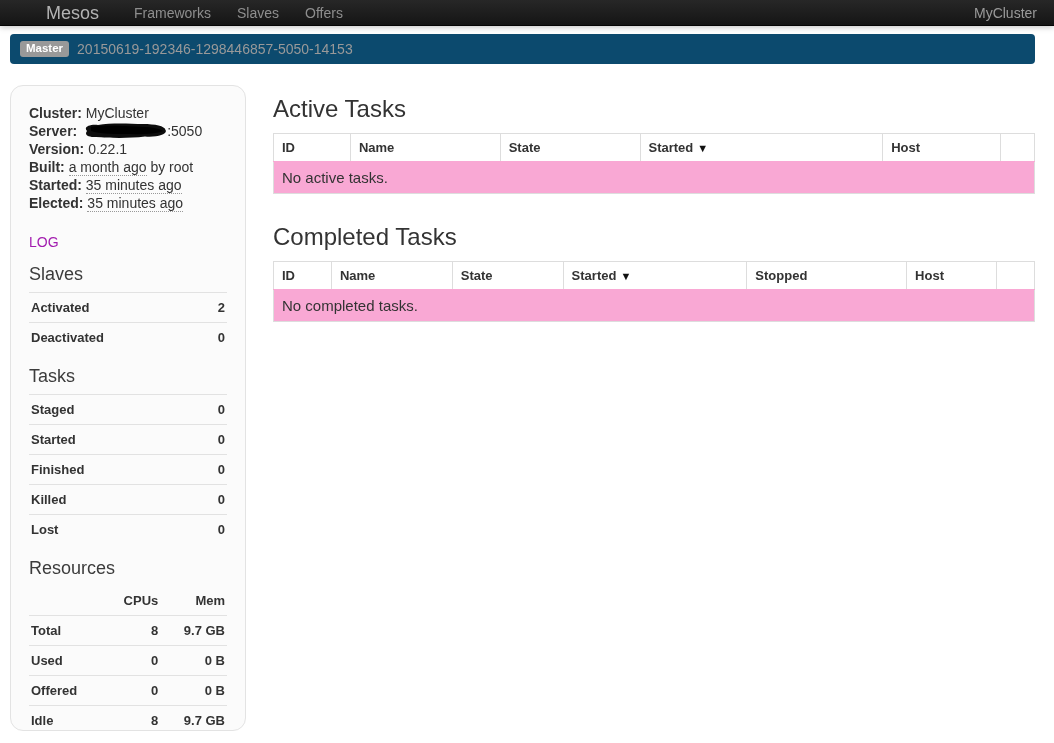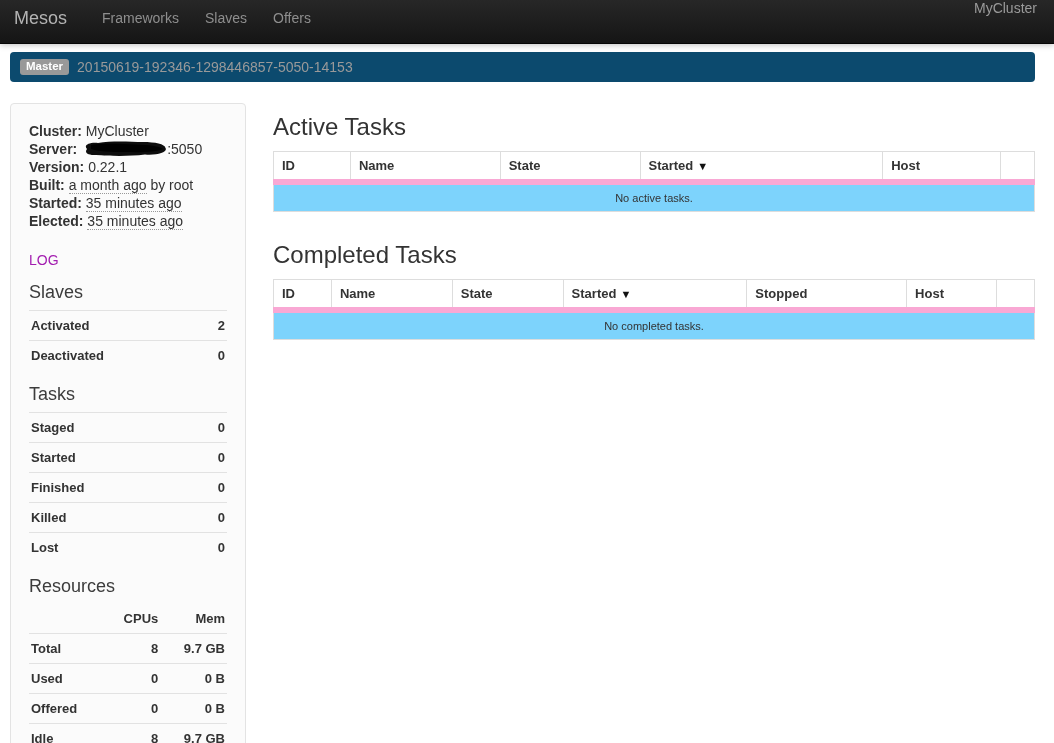--- a/index.html
+++ b/index.html
@@ -6,25 +6,26 @@
   html, body { margin: 0; padding: 0; }
   body {
     width: 1054px; height: 743px; overflow: hidden;
     background: #ffffff; color: #333333;
     font-family: "Liberation Sans", sans-serif;
     font-size: 13px;
   }
 
   
   .navbar {
-    height: 44px; width: 100%;
+    height: 26px; width: 100%;
     background: linear-gradient(to bottom, #272727, #151515);
     border-bottom: 1px solid #060606;
-    display: flex; align-items: flex-start;
+    display: flex; align-items: center;
     box-shadow: 0 1px 6px rgba(0,0,0,0.25);
+    padding-left: 32px;
   }
   .navbar .brand {
     color: #b3b3b3; font-size: 18px; line-height: 36px;
     padding: 0 14px; text-decoration: none; cursor: pointer;
   }
   .navbar ul { list-style: none; margin: 0; padding: 0 0 0 8px; display: flex; }
   .navbar ul li {
     color: #8e8e8e; font-size: 14px; line-height: 36px;
     padding: 0 13px; cursor: pointer;
   }
@@ -47,21 +48,21 @@
     padding: 2px 6px 3px; border-radius: 3px;
     margin-right: 8px; line-height: 1;
   }
   .breadcrumb .crumb-id { color: #999999; font-size: 14px; }
 
   .layout { display: flex; align-items: flex-start; }
 
   
   .sidebar {
     width: 236px; min-width: 236px; height: 646px;
-    background: #fbfbfb; border: 1px solid #e3e3e3; border-radius: 4px;
+    background: #fbfbfb; border: 1px solid #e3e3e3; border-radius: 13px;
     padding: 18px; overflow: hidden;
   }
   .info-line { font-size: 14px; line-height: 18px; white-space: nowrap; }
   .info-line b { font-weight: bold; }
   .dotted { border-bottom: 1px dotted #999999; }
   .ital { }
   .redaction {
     display: inline-block; vertical-align: -2px;
     width: 86px; height: 15px;
   }
@@ -91,25 +92,25 @@
   .main .section-title.first { margin-top: 10px; }
   .main .section-title.second { margin-top: 29px; }
 
   .tasks-table {
     width: 100%; border-collapse: collapse;
     border: 1px solid #dddddd; margin-bottom: 0;
   }
   .tasks-table th {
     text-align: left; font-weight: bold; font-size: 13px; color: #333;
     padding: 6px 8px; border-left: 1px solid #dddddd;
-    border-bottom: 6px solid #f9a8d4; cursor: pointer; white-space: nowrap;
+    border-bottom: 1px solid #f9a8d4; cursor: pointer; white-space: nowrap;
   }
   .tasks-table th:first-child { border-left: none; }
   .tasks-table td.empty-cell {
-    background: #7dd3fc; padding: 7px 8px; font-size: 11px; color: #333; text-align: center;
+    background: #f9a8d4; padding: 7px 8px; font-size: 15px; color: #333;
   }
   .sort-arrow { font-size: 11px; margin-left: 4px; color: #111; }
 
   
   col.a1{width:77px} col.a2{width:150px} col.a3{width:140px}
   col.a4{width:243px} col.a5{width:118px} col.a6{width:34px}
   
   col.b1{width:58px} col.b2{width:121px} col.b3{width:111px}
   col.b4{width:184px} col.b5{width:160px} col.b6{width:90px} col.b7{width:38px}
 </style>

